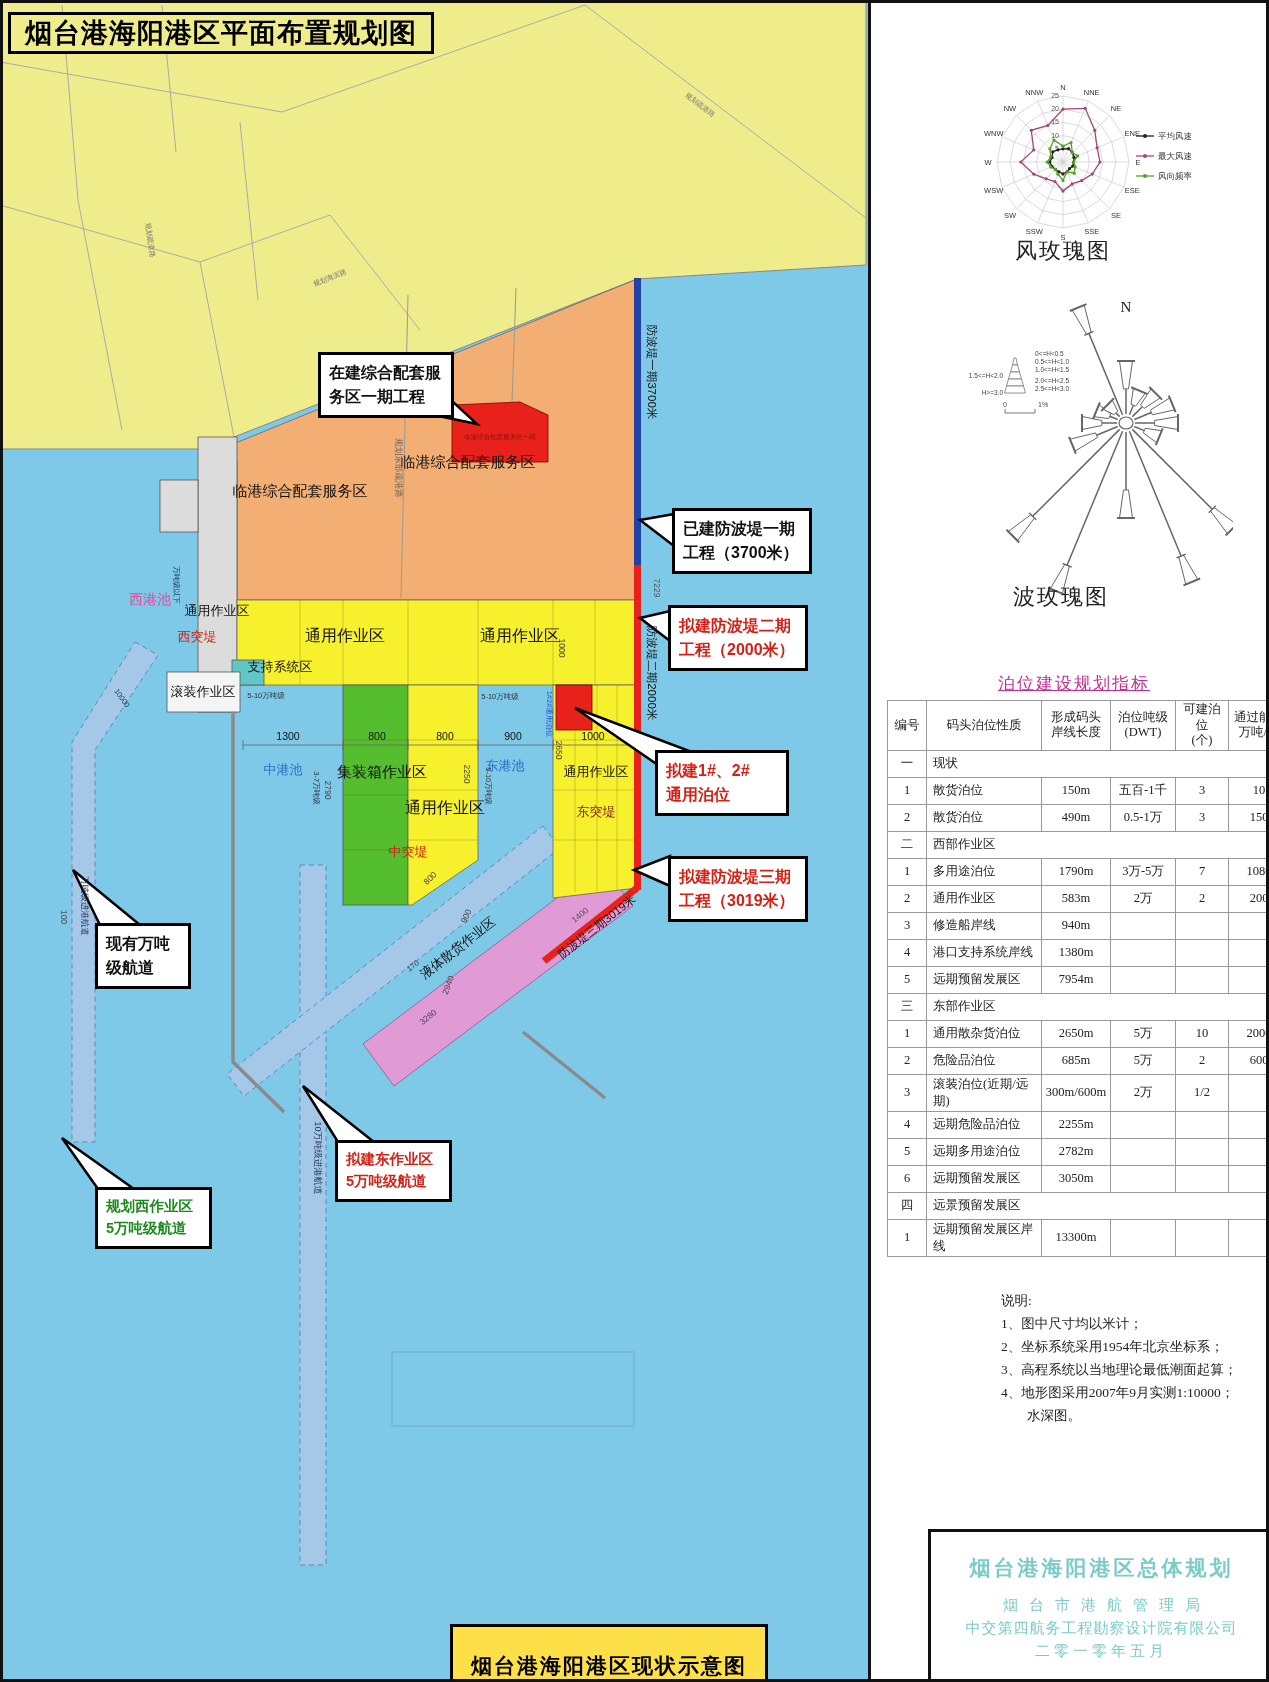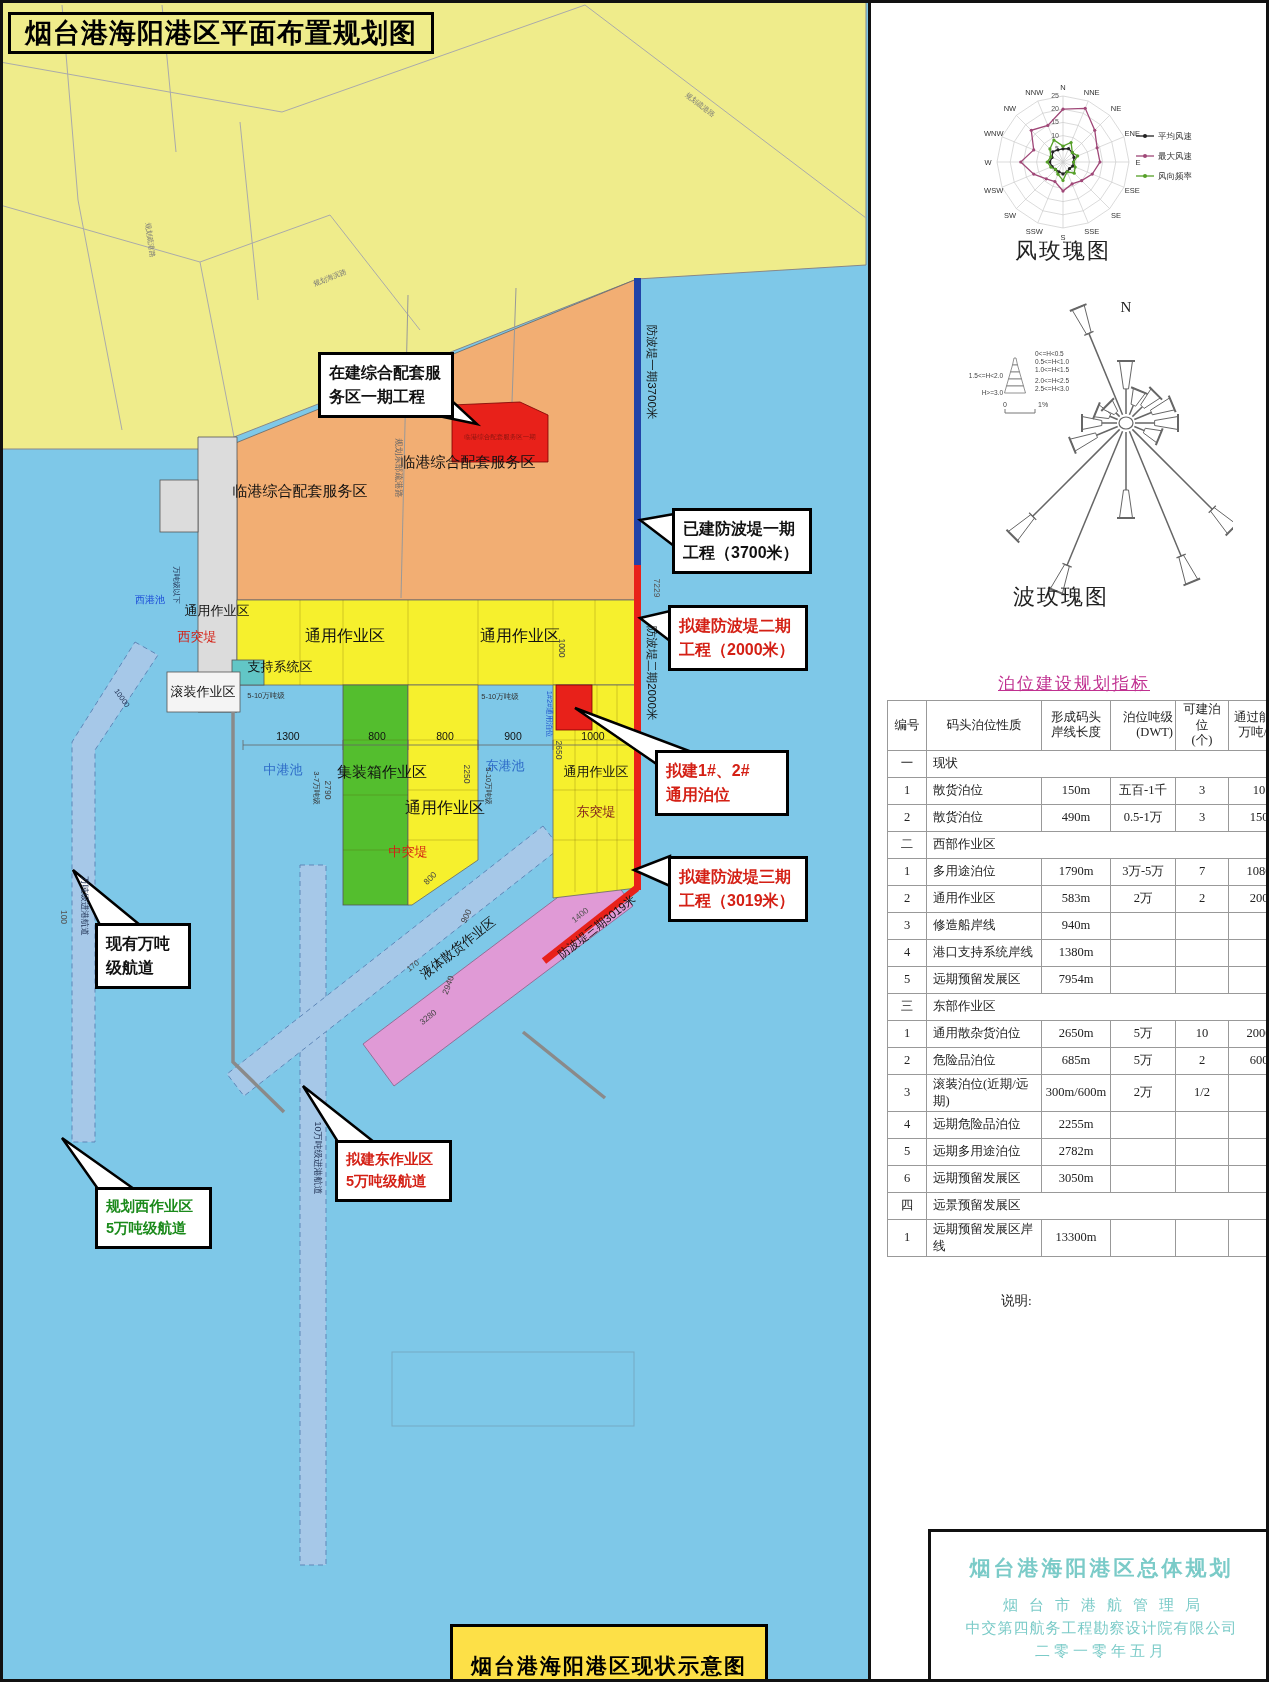--- a/index.html
+++ b/index.html
@@ -139,21 +139,21 @@
           <polygon points="73,870 100,925 140,925" fill="#fff" stroke="#000" stroke-width="2.5"></polygon>
           <polygon points="303,1086 338,1142 374,1142" fill="#fff" stroke="#000" stroke-width="2.5"></polygon>
           <polygon points="62,1138 98,1189 134,1189" fill="#fff" stroke="#000" stroke-width="2.5"></polygon>
         </g>
     </svg>
     <div id="map-labels">
         <div class="maplabel" style="left: 300px; top: 491px; font-size: 15px; transform: translate(-50%, -50%);">临港综合配套服务区</div>
         <div class="maplabel" style="left: 468px; top: 462px; font-size: 15px; transform: translate(-50%, -50%);">临港综合配套服务区</div>
         <div class="maplabel" style="left: 500px; top: 437px; font-size: 6.5px; color: rgb(138, 21, 16); transform: translate(-50%, -50%);">临港综合配套服务区一期</div>
         <div class="maplabel" style="left: 217px; top: 611px; font-size: 13px; transform: translate(-50%, -50%);">通用作业区</div>
-        <div class="maplabel" style="left: 150px; top: 600px; font-size: 10px; color: #1d4ed8; transform: translate(-50%, -50%);">西港池</div>
+        <div class="maplabel" style="left: 150px; top: 600px; font-size: 14px; color: #ec4899; transform: translate(-50%, -50%);">西港池</div>
         <div class="maplabel" style="left: 197px; top: 637px; font-size: 13px; color: rgb(212, 32, 21); transform: translate(-50%, -50%);">西突堤</div>
         <div class="maplabel" style="left: 345px; top: 636px; font-size: 16px; transform: translate(-50%, -50%);">通用作业区</div>
         <div class="maplabel" style="left: 520px; top: 636px; font-size: 16px; transform: translate(-50%, -50%);">通用作业区</div>
         <div class="maplabel" style="left: 280px; top: 667px; font-size: 13px; transform: translate(-50%, -50%);">支持系统区</div>
         <div class="maplabel" style="left: 203px; top: 692px; font-size: 13px; transform: translate(-50%, -50%);">滚装作业区</div>
         <div class="maplabel" style="left: 382px; top: 772px; font-size: 15px; transform: translate(-50%, -50%);">集装箱作业区</div>
         <div class="maplabel" style="left: 283px; top: 770px; font-size: 13px; color: rgb(46, 108, 200); transform: translate(-50%, -50%);">中港池</div>
         <div class="maplabel" style="left: 505px; top: 766px; font-size: 13px; color: rgb(46, 108, 200); transform: translate(-50%, -50%);">东港池</div>
         <div class="maplabel" style="left: 596px; top: 772px; font-size: 13px; transform: translate(-50%, -50%);">通用作业区</div>
         <div class="maplabel" style="left: 445px; top: 808px; font-size: 16px; transform: translate(-50%, -50%);">通用作业区</div>
@@ -420,21 +420,21 @@
             <th style="width: 34px;">
               <div>编号</div>
             </th>
             <th style="width: 110px;">
               <div>码头泊位性质</div>
             </th>
             <th style="width: 64px;">
               <div>形成码头</div>
               <div>岸线长度</div>
             </th>
-            <th style="width: 60px; text-align: right;">
+            <th style="width: 60px;">
               <div>泊位吨级</div>
               <div>(DWT)</div>
             </th>
             <th style="width: 48px;">
               <div>可建泊位</div>
               <div>(个)</div>
             </th>
             <th style="width: 56px;">
               <div>通过能力</div>
               <div>万吨/年</div>
@@ -567,20 +567,27 @@
             <td class="name">远期预留发展区岸线</td>
             <td>13300m</td>
             <td></td>
             <td></td>
             <td></td>
           </tr>
         </tbody>
     </table>
     <div id="notes">
       <div>说明:</div>
+      <div id="notes-items">
+          <div>1、图中尺寸均以米计；</div>
+          <div>2、坐标系统采用1954年北京坐标系；</div>
+          <div>3、高程系统以当地理论最低潮面起算；</div>
+          <div>4、地形图采用2007年9月实测1:10000；</div>
+          <div class="indent">水深图。</div>
+        </div>
     </div>
     <div id="title-block">
         <div class="l1">烟台港海阳港区总体规划</div>
         <div class="l2">烟台市港航管理局</div>
         <div class="l3">中交第四航务工程勘察设计院有限公司</div>
         <div class="l4">二零一零年五月</div>
       </div>
   </div>
 
   <div class="frame"></div>

